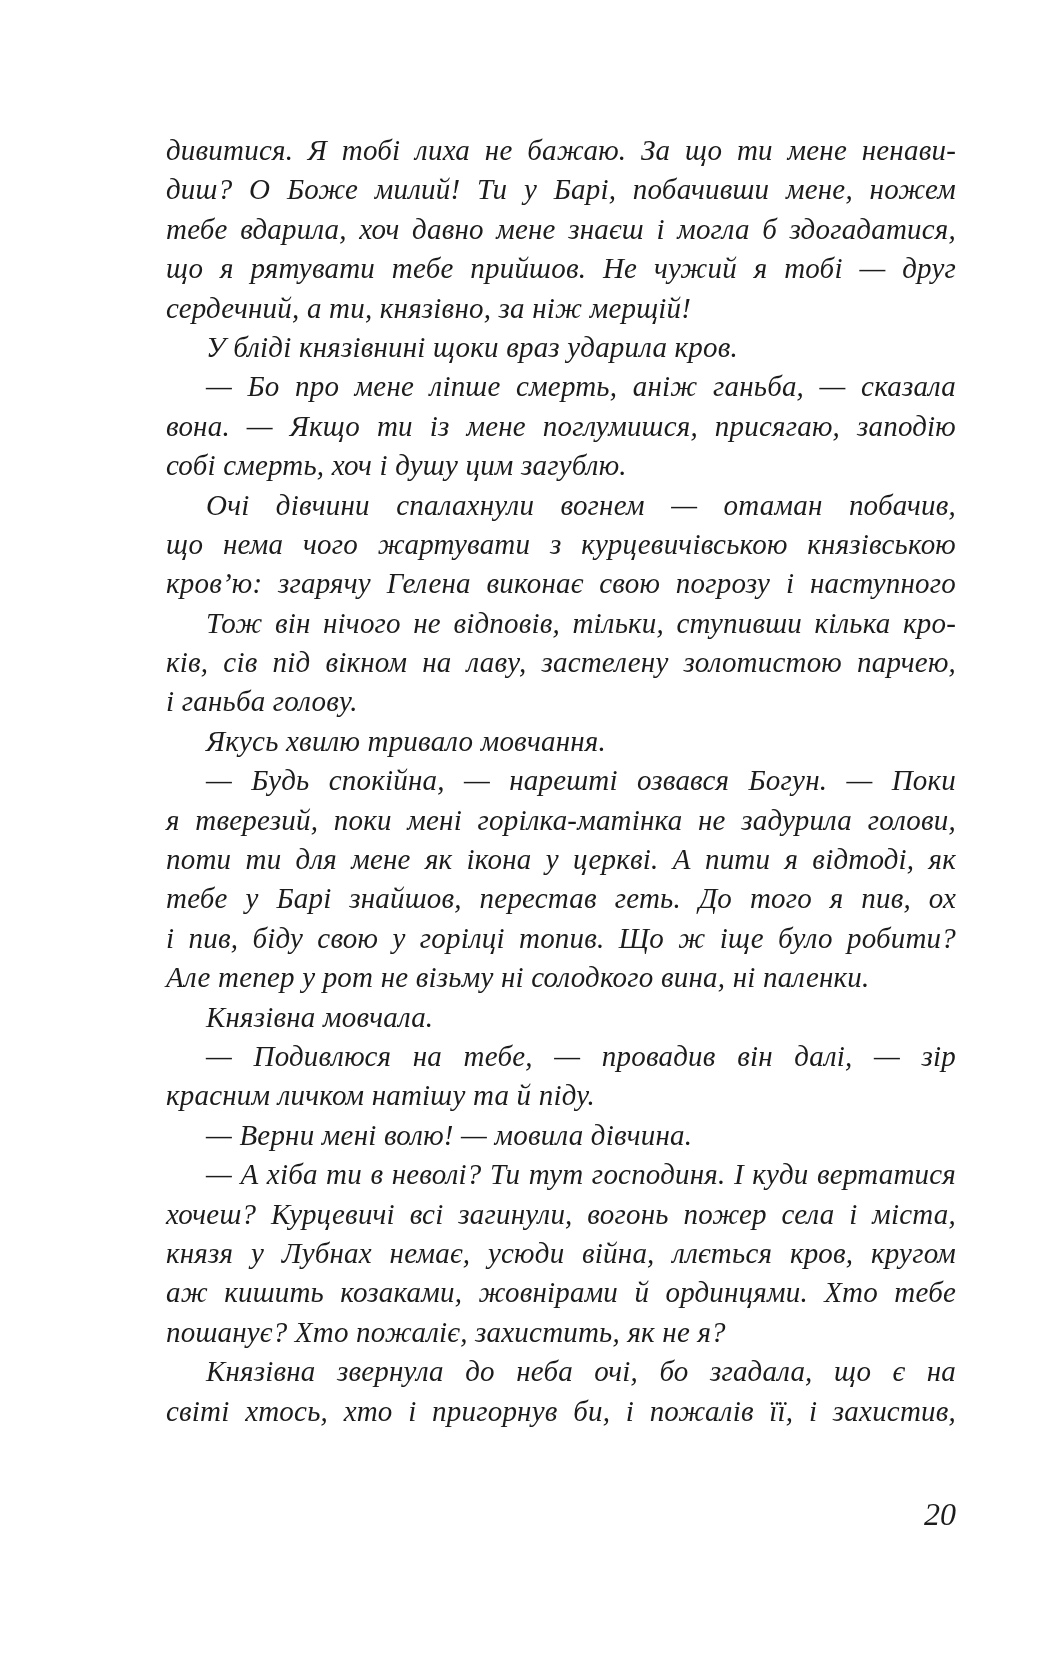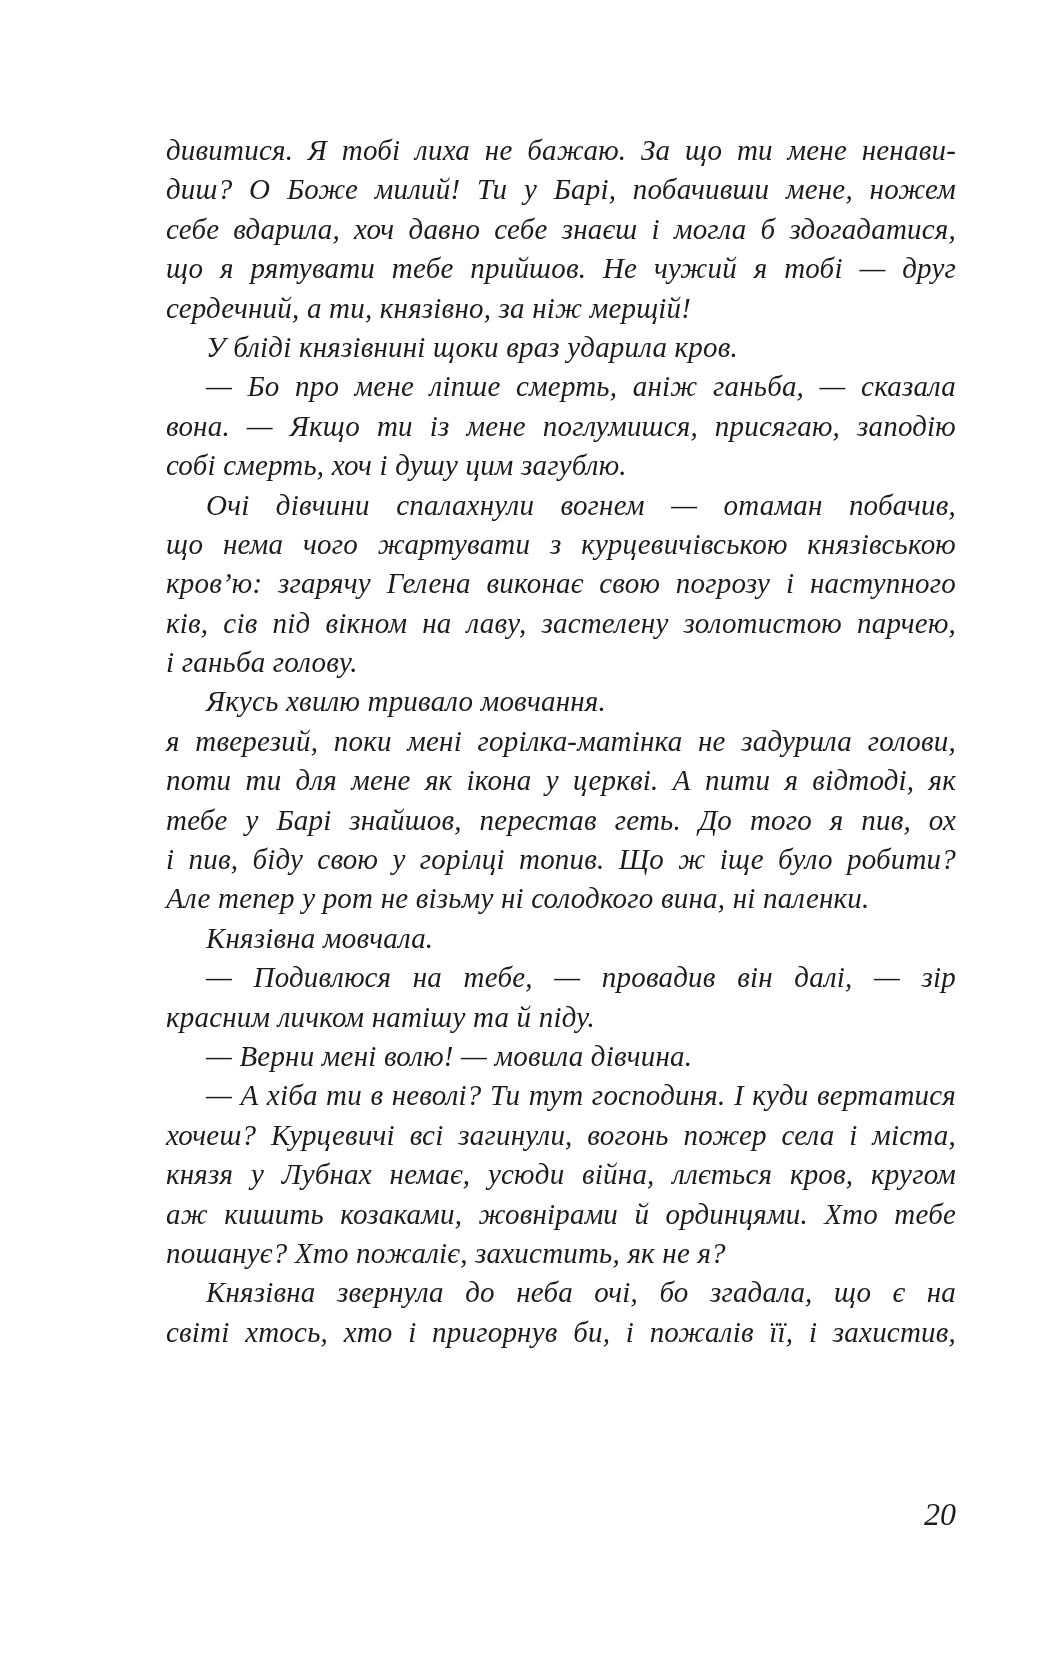--- a/index.html
+++ b/index.html
@@ -50,33 +50,35 @@
     color: #1c1c1c;
   }
 </style>
 </head>
 <body>
 
 <div class="page">
   <div class="text-block">
       <div class="line">дивитися. Я тобі лиха не бажаю. За що ти мене ненави-</div>
       <div class="line">диш? О Боже милий! Ти у Барі, побачивши мене, ножем</div>
-      <div class="line">себе вдарила, хоч давно себе знаєш і могла б здогадатися,</div>
+      <div class="line">тебе вдарила, хоч давно мене знаєш і могла б здогадатися,</div>
       <div class="line">що я рятувати тебе прийшов. Не чужий я тобі — друг</div>
       <div class="line end">сердечний, а ти, князівно, за ніж мерщій!</div>
       <div class="line indent end">У бліді князівнині щоки враз ударила кров.</div>
       <div class="line indent">— Бо про мене ліпше смерть, аніж ганьба, — сказала</div>
       <div class="line">вона. — Якщо ти із мене поглумишся, присягаю, заподію</div>
       <div class="line end">собі смерть, хоч і душу цим загублю.</div>
       <div class="line indent">Очі дівчини спалахнули вогнем — отаман побачив,</div>
       <div class="line">що нема чого жартувати з курцевичівською князівською</div>
       <div class="line">кров’ю: згарячу Гелена виконає свою погрозу і наступного</div>
+      <div class="line indent">Тож він нічого не відповів, тільки, ступивши кілька кро-</div>
       <div class="line">ків, сів під вікном на лаву, застелену золотистою парчею,</div>
       <div class="line end">і ганьба голову.</div>
       <div class="line indent end">Якусь хвилю тривало мовчання.</div>
+      <div class="line indent">— Будь спокійна, — нарешті озвався Богун. — Поки</div>
       <div class="line">я тверезий, поки мені горілка-матінка не задурила голови,</div>
       <div class="line">поти ти для мене як ікона у церкві. А пити я відтоді, як</div>
       <div class="line">тебе у Барі знайшов, перестав геть. До того я пив, ох</div>
       <div class="line">і пив, біду свою у горілці топив. Що ж іще було робити?</div>
       <div class="line end">Але тепер у рот не візьму ні солодкого вина, ні паленки.</div>
       <div class="line indent end">Князівна мовчала.</div>
       <div class="line indent">— Подивлюся на тебе, — провадив він далі, — зір</div>
       <div class="line end">красним личком натішу та й піду.</div>
       <div class="line indent end">— Верни мені волю! — мовила дівчина.</div>
       <div class="line indent">— А хіба ти в неволі? Ти тут господиня. І куди вертатися</div>

